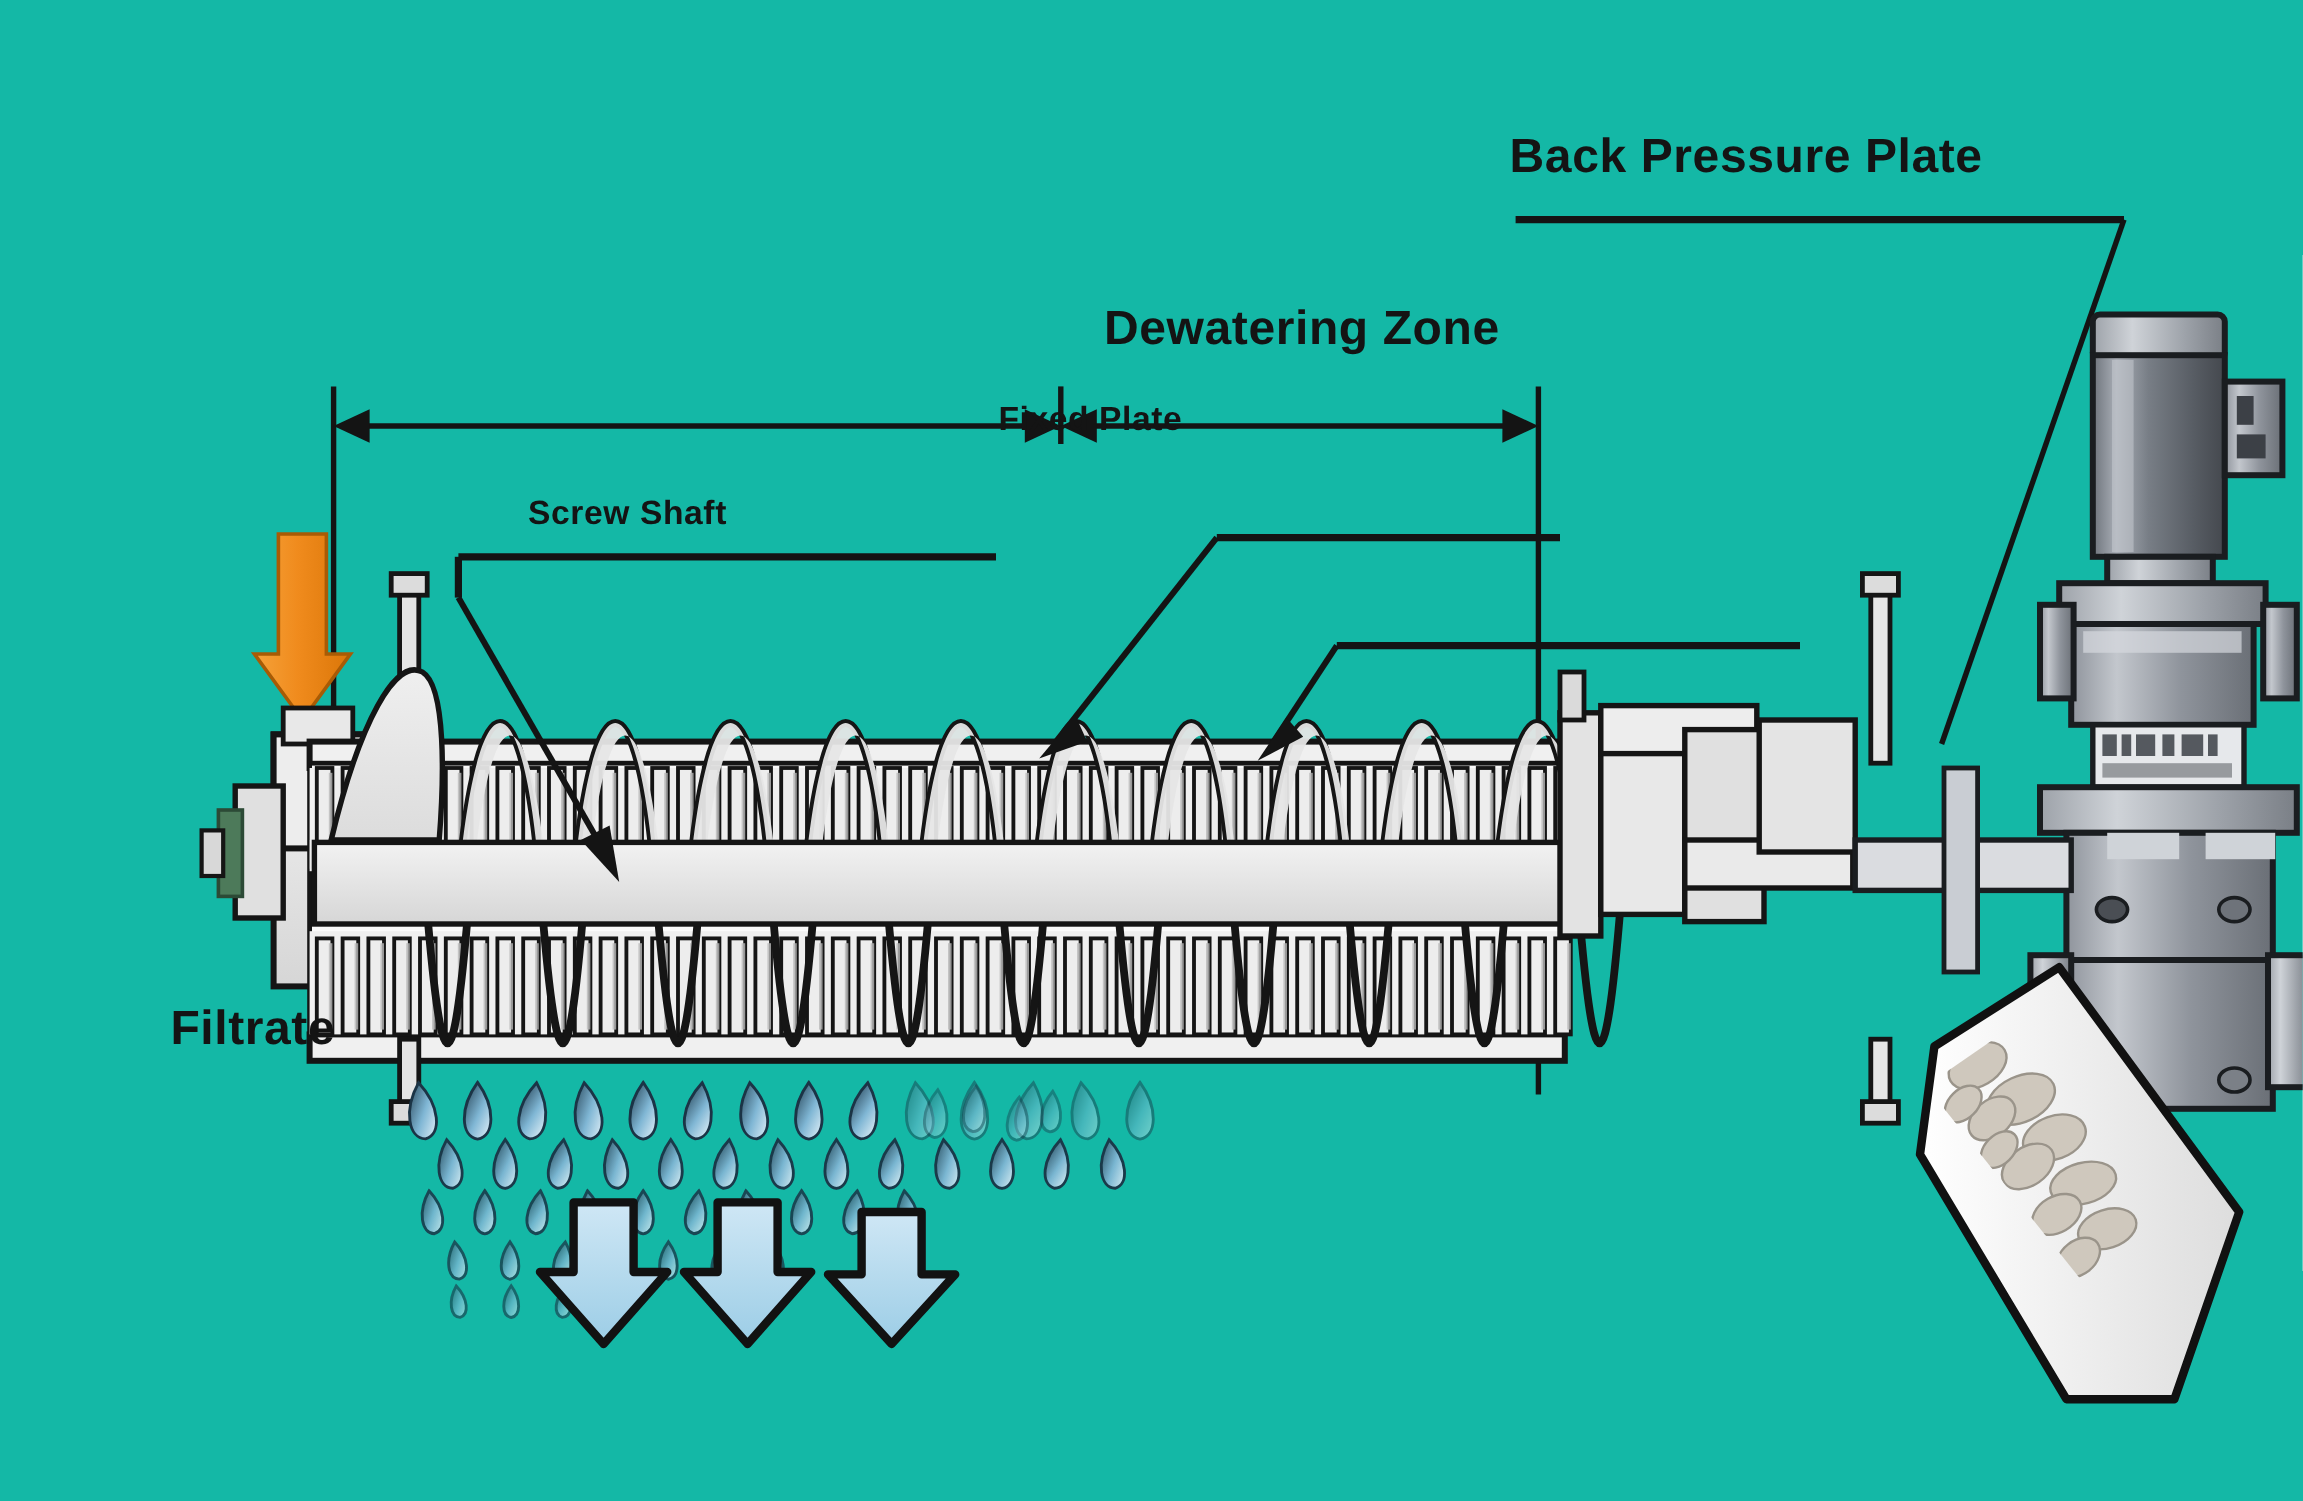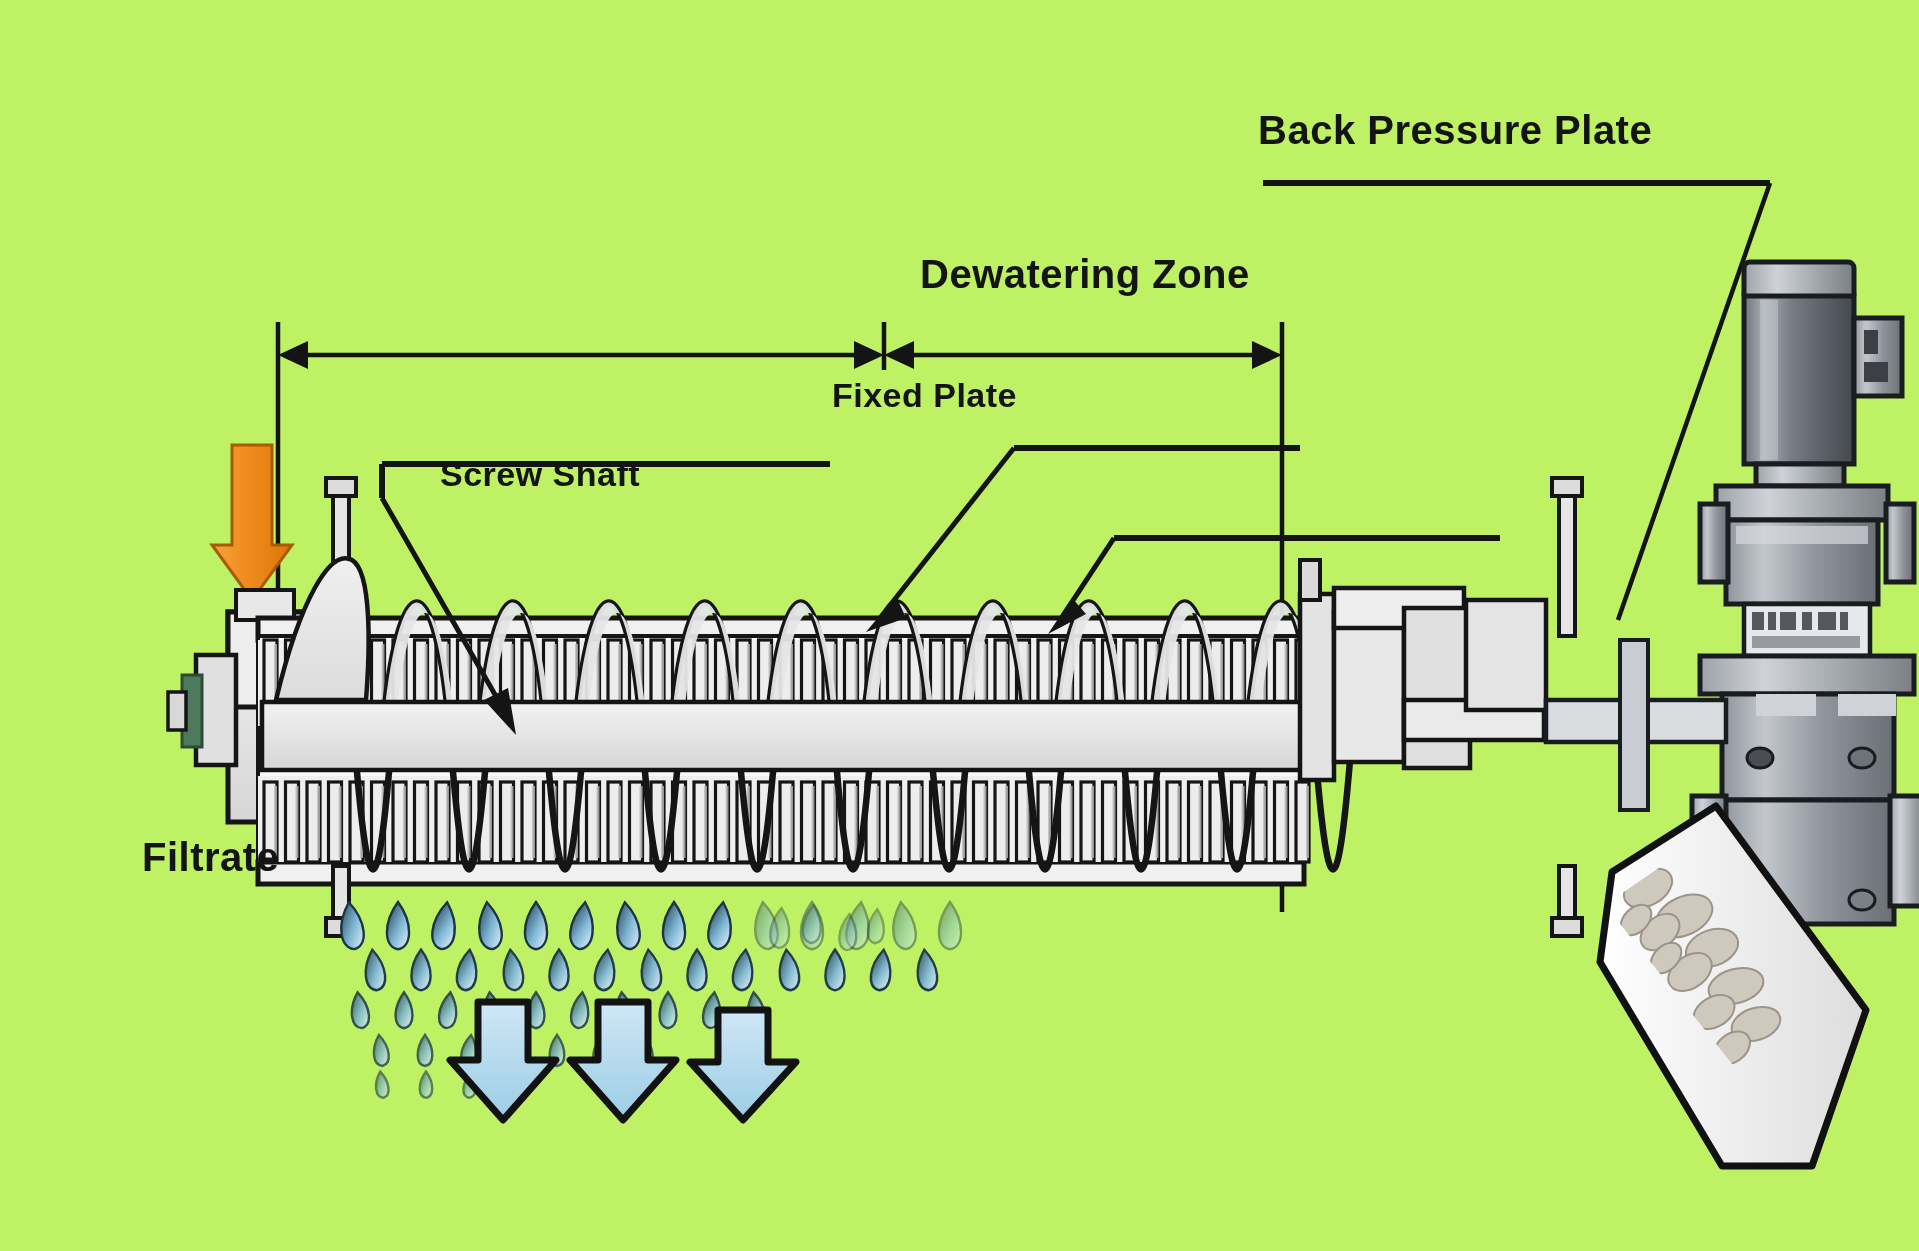--- a/index.html
+++ b/index.html
@@ -1,32 +1,32 @@
 <!DOCTYPE html>
 <html><head>
 <meta charset="utf-8">
 <style>
   html,body{margin:0;padding:0;background:#ffffff;}
   body{
     width:1919px;height:1251px;
     font-family:"Liberation Sans","DejaVu Sans",sans-serif;
     overflow:hidden;position:relative;
   }
-  #stage{position:absolute;inset:0;background:#bef264;}
+  #stage{position:absolute;inset:0;background:#14b8a6;}
   svg#diagram{position:absolute;left:0;top:0;width:1919px;height:1251px;display:block;}
   .lbl{
     position:absolute;
     font-family:"Liberation Sans","DejaVu Sans",sans-serif;
     font-weight:700;
     color:#141414;
     white-space:nowrap;
     letter-spacing:.5px;
   }
   .lbl.big{font-size:40px;}
-  .lbl.mid{font-size:34px;margin-top:43px;}
+  .lbl.mid{font-size:28px;}
 </style>
 </head>
 <body>
 
 <div id="stage">
 
 <svg id="diagram" viewBox="0 0 1919 1251">
   <defs>
     <linearGradient id="gBody" x1="0" y1="0" x2="0" y2="1">
       <stop offset="0" stop-color="#F2F2F2"></stop>

